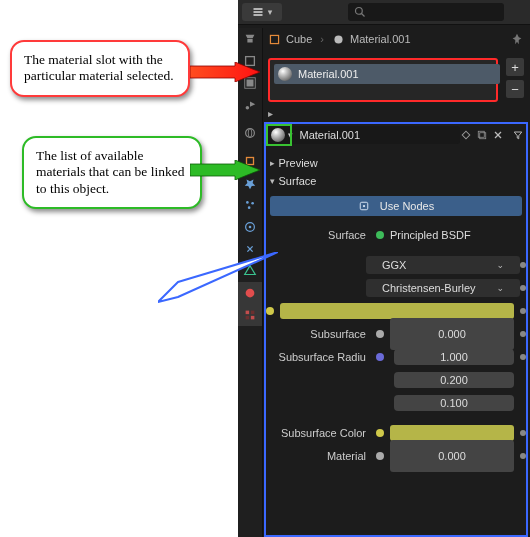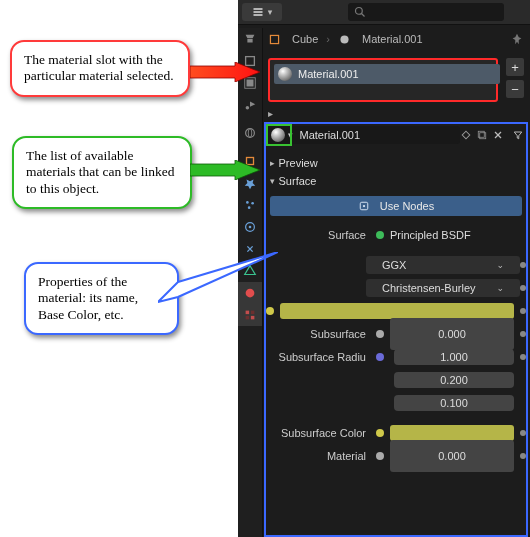--- a/index.html
+++ b/index.html
@@ -23,21 +23,21 @@
 .iconcol .ic.sel{background:#373737}
 .iconcol .ic.mat svg{fill:#e14d4d}
 .iconcol .ic.tex{background:#373737}
 .iconcol .gap{height:6px}
 
 
 .content{position:absolute;left:24px;top:28px;width:268px;height:509px}
 
 
 .crumb{height:22px;display:flex;align-items:center;gap:8px;padding-left:6px;color:#bbb}
-.crumb .obj{display:flex;align-items:center;gap:11px}
+.crumb .obj{display:flex;align-items:center;gap:5px}
 .crumb .obj svg{width:13px;height:13px;fill:#e48a3a}
 .crumb .mat svg{fill:#bbb}
 .pin{position:absolute;right:6px;top:4px}
 .pin svg{width:14px;height:14px;fill:#777}
 
 
 .slotwrap{position:relative;margin-top:8px;height:66px}
 .slotbox{position:absolute;left:6px;top:0;width:230px;height:44px;border:2px solid #ff2a2a;border-radius:3px;background:#262626;box-sizing:border-box}
 .slotrow{position:absolute;left:4px;top:4px;width:222px;height:20px;background:#4d5a68;border-radius:2px;display:flex;align-items:center;gap:6px;color:#eee;padding-left:4px}
 .sphere{width:14px;height:14px;border-radius:50%;background:radial-gradient(circle at 35% 30%,#fff 0,#ccc 25%,#777 70%,#222 100%)}
@@ -76,21 +76,21 @@
 .prow .num{flex:1;height:32px;background:#444;border-radius:3px;display:flex;align-items:center;justify-content:center;color:#ddd;margin-right:6px}
 .prow .dot{width:6px;height:6px;border-radius:50%;background:#888}
 .prow .dotL{width:8px;height:8px;border-radius:50%;margin-right:6px}
 .prow.sub{margin-top:0}
 .prow .spacer{width:100px}
 .prow .hnum{width:120px;height:16px;background:#444;border-radius:4px;display:flex;align-items:center;justify-content:center;color:#ddd;margin-left:auto;margin-right:6px}
 
 
 .callout{position:absolute;background:#fff;border-radius:14px;border:2px solid;box-shadow:2px 3px 5px rgba(0,0,0,.45);padding:10px 12px;font-family:"Times New Roman",serif;font-size:13.5px;line-height:1.22;color:#000;box-sizing:border-box}
 .c1{left:10px;top:40px;width:180px;border-color:#ff3a3a}
-.c2{left:12px;top:136px;width:180px;border-color:#2dbb26}
+.c2{left:22px;top:136px;width:180px;border-color:#2dbb26}
 .c3{left:24px;top:262px;width:155px;border-color:#3b68ff}
 
 
 .arrow{position:absolute}
 .arrow.red{left:190px;top:62px;width:70px;height:20px}
 .arrow.green{left:190px;top:160px;width:70px;height:20px}
 .arrow svg{width:100%;height:100%}
 
 .tail3{position:absolute;left:158px;top:252px;width:120px;height:60px;pointer-events:none}
 .tail3 svg{width:100%;height:100%}
@@ -360,21 +360,20 @@
               <span>0.000</span>
             </div>
           <span class="dot"></span>
         </div>
       </div>
     </div>
   </div>
 
   <div class="callout c1"><span>The material slot with the particular material selected.</span></div>
   <div class="callout c2"><span>The list of available materials that can be linked to this object.</span></div>
-  <div class="callout c3"><span>Properties of the material: its name, Base Color, etc.</span></div>
 
   <div class="arrow red">
     <svg viewBox="0 0 70 20">
         <defs>
           <linearGradient id="rg">
             <stop offset="0" stop-color="#ff4d1f"></stop>
             <stop offset="1" stop-color="#ff1212"></stop>
           </linearGradient>
         </defs>
         <polygon points="0,4 45,4 45,0 70,10 45,20 45,16 0,16" fill="url(#rg)" stroke="#8a0000" stroke-width="0.8"></polygon>

